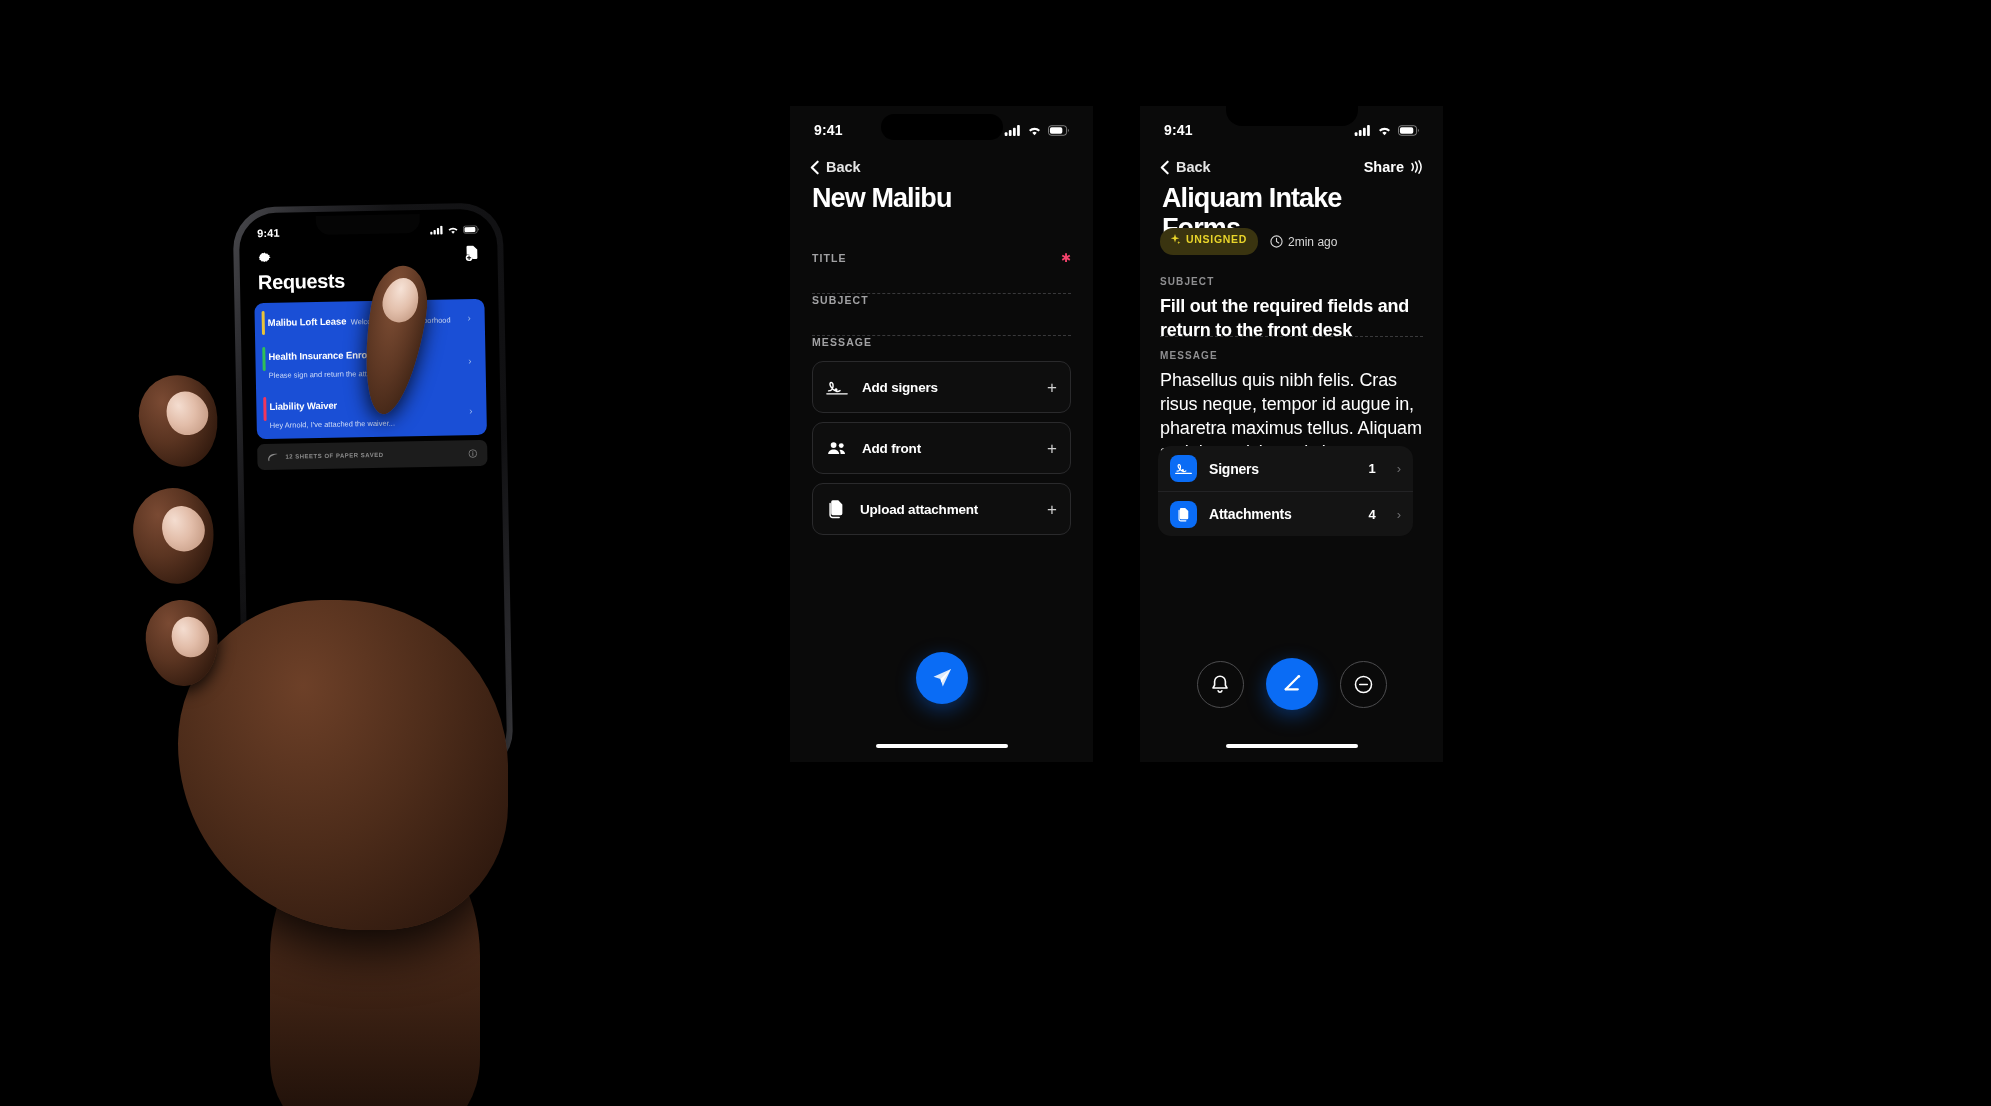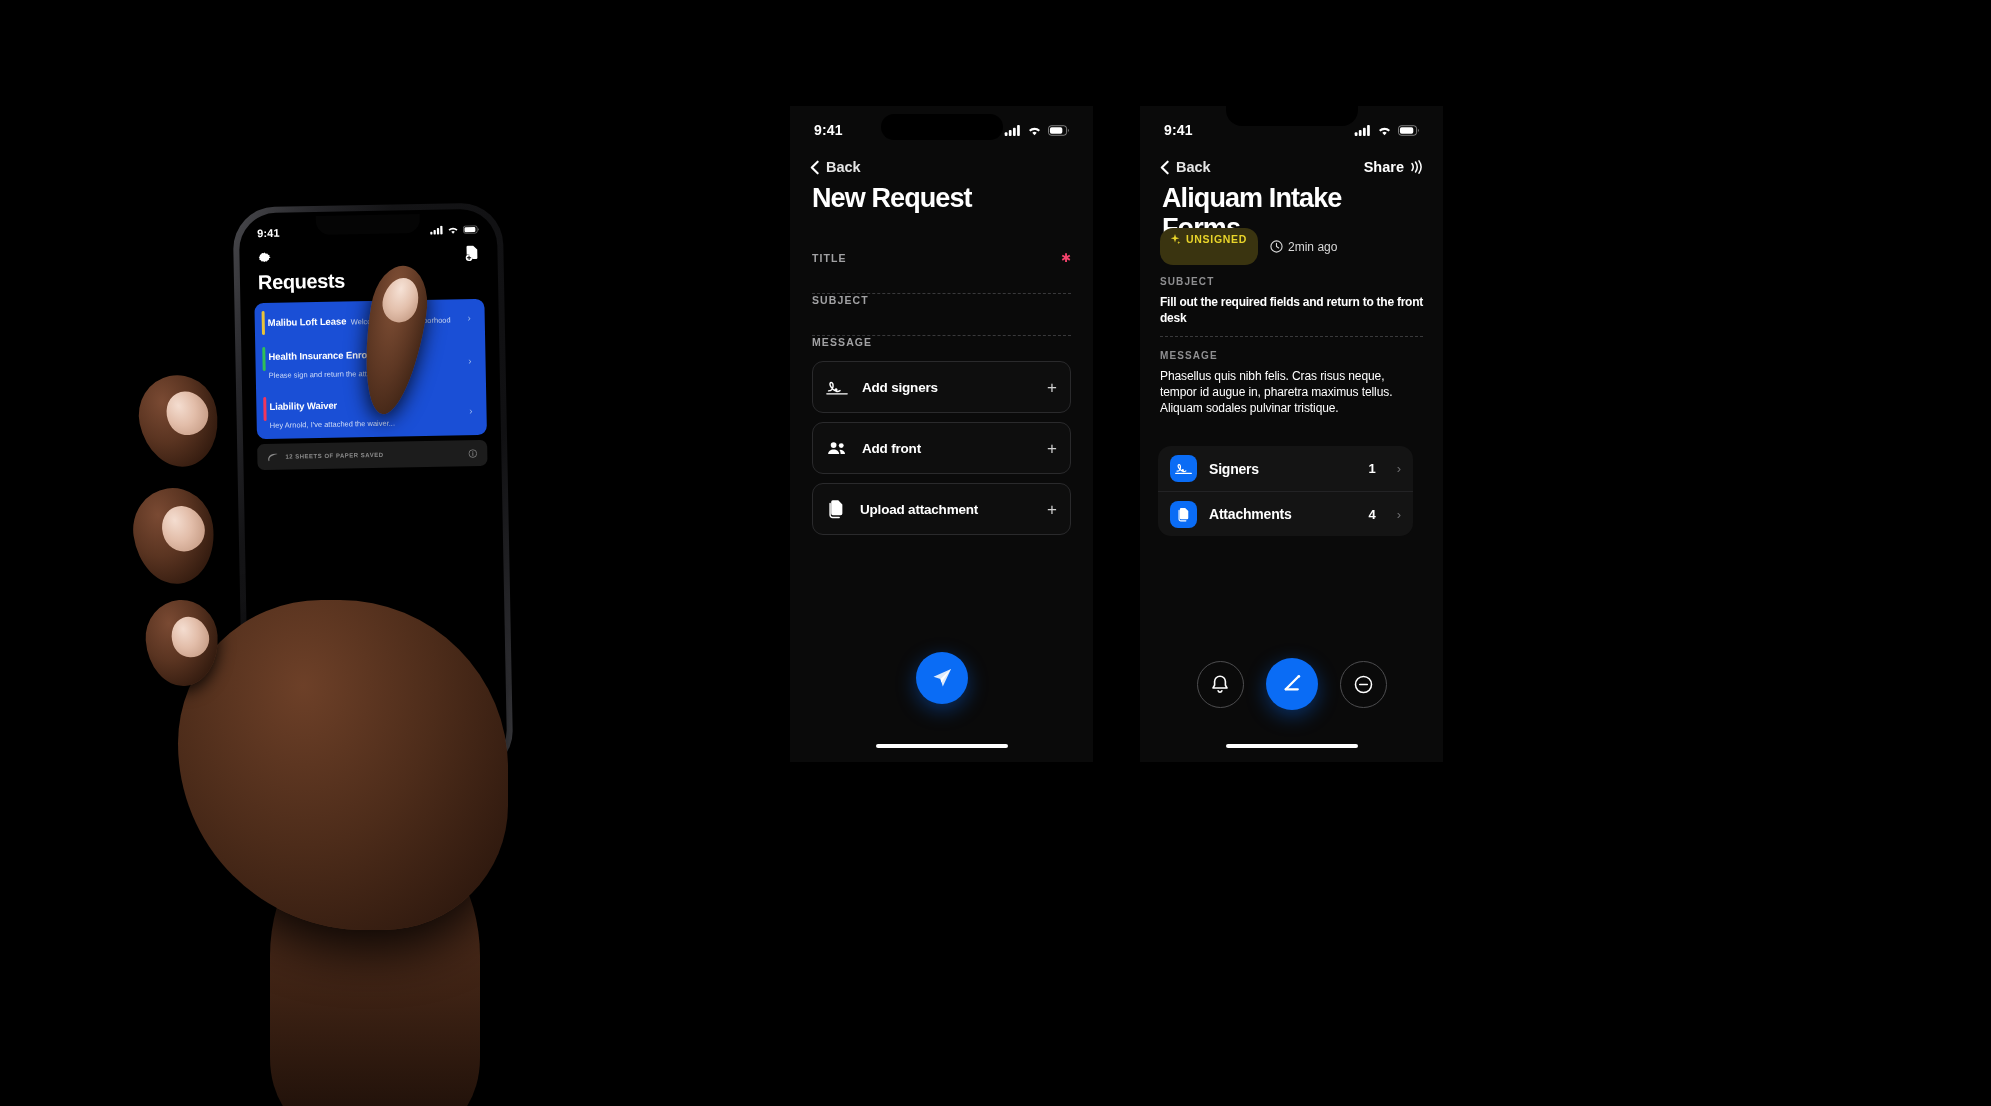--- a/index.html
+++ b/index.html
@@ -126,28 +126,28 @@
              width:52px; height:52px; border-radius:50%; background:#0a6cf5;
              display:flex; align-items:center; justify-content:center;
              box-shadow:0 6px 20px rgba(10,108,245,.4); }
 
   .homebar { position:absolute; bottom:14px; left:50%; transform:translateX(-50%);
              width:132px; height:4px; background:#fff; border-radius:3px; }
 
   
   .metarow { position:absolute; top:122px; left:20px; display:flex; align-items:center; gap:12px; }
   .badge { display:flex; align-items:center; gap:5px; background:#3a3410;
-           border-radius:13px; padding:5px 11px 20px 9px; }
+           border-radius:13px; padding:5px 11px 10px 9px; }
   .badgetxt { color:#e8d42a; font-size:10.5px; font-weight:800; letter-spacing:.7px; }
   .timeago { display:flex; align-items:center; gap:5px; color:#d8d8d8;
              font-size:12px; font-weight:500; }
 
   .sec { position:absolute; left:20px; right:20px; }
   .seclabel { color:#8f8f91; font-size:10px; font-weight:700; letter-spacing:1.1px; }
-  .secbody { color:#fff; font-size:12px; font-weight:700; line-height:1.33;
+  .secbody { color:#fff; font-size:18px; font-weight:700; line-height:1.33;
              letter-spacing:-.25px; margin-top:8px; }
   .secbody.light { font-weight:400; letter-spacing:-.1px; }
   .dashsep { position:absolute; left:20px; right:20px; border-top:1px dashed #39393b; }
 
   .card { position:absolute; left:18px; right:30px; top:340px;
           background:#141414; border-radius:13px; overflow:hidden; }
   .cardrow { display:flex; align-items:center; gap:12px; padding:10px 12px; height:45px; }
   .cardrow + .cardrow { border-top:1px solid #232325;justify-content:space-between; }
   .sqicon { width:27px; height:27px; border-radius:8px; background:#0a6cf5;
             display:flex; align-items:center; justify-content:center; flex:0 0 auto; }
@@ -293,21 +293,21 @@
 
     <div class="navrow">
       <span class="backbtn">
         <svg width="9" height="15" viewBox="0 0 10 16">
           <path d="M8.5 1.5 2 8l6.5 6.5" fill="none" stroke="#fff" stroke-width="2.3" stroke-linecap="round" stroke-linejoin="round"></path>
         </svg>
         <span>Back</span>
       </span>
     </div>
 
-    <div class="bigtitle">New Request</div>
+    <div class="bigtitle">New Malibu</div>
 
     <div class="field" style="top:146px;">
       <span class="flabel">TITLE</span>
       <span class="req">✱</span>
     </div>
     <div class="field" style="top:188px;">
       <span class="flabel">SUBJECT</span>
     </div>
     <div class="field" style="top:230px; border-bottom:none;">
       <span class="flabel">MESSAGE</span>

